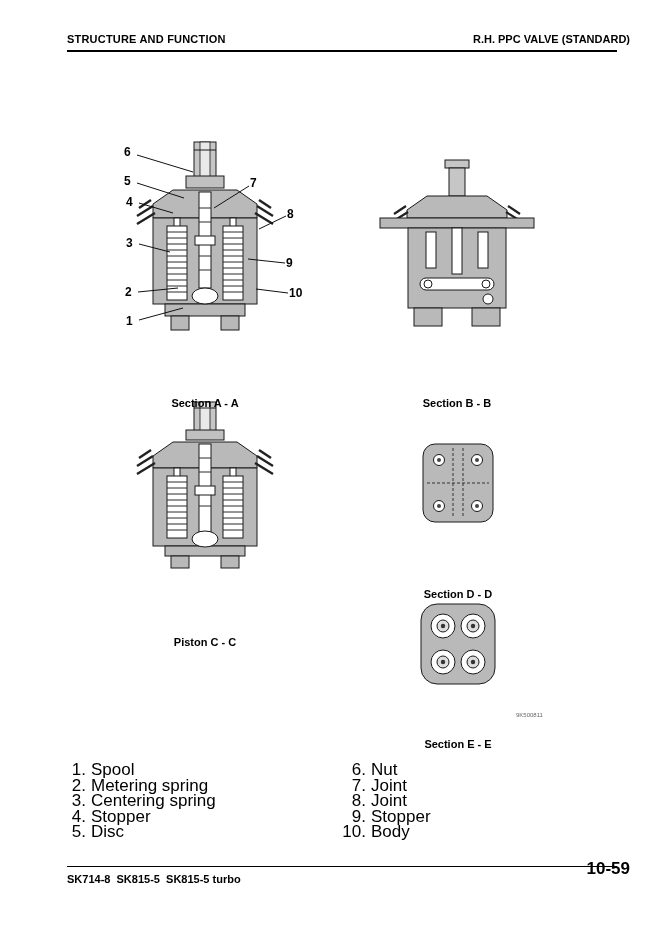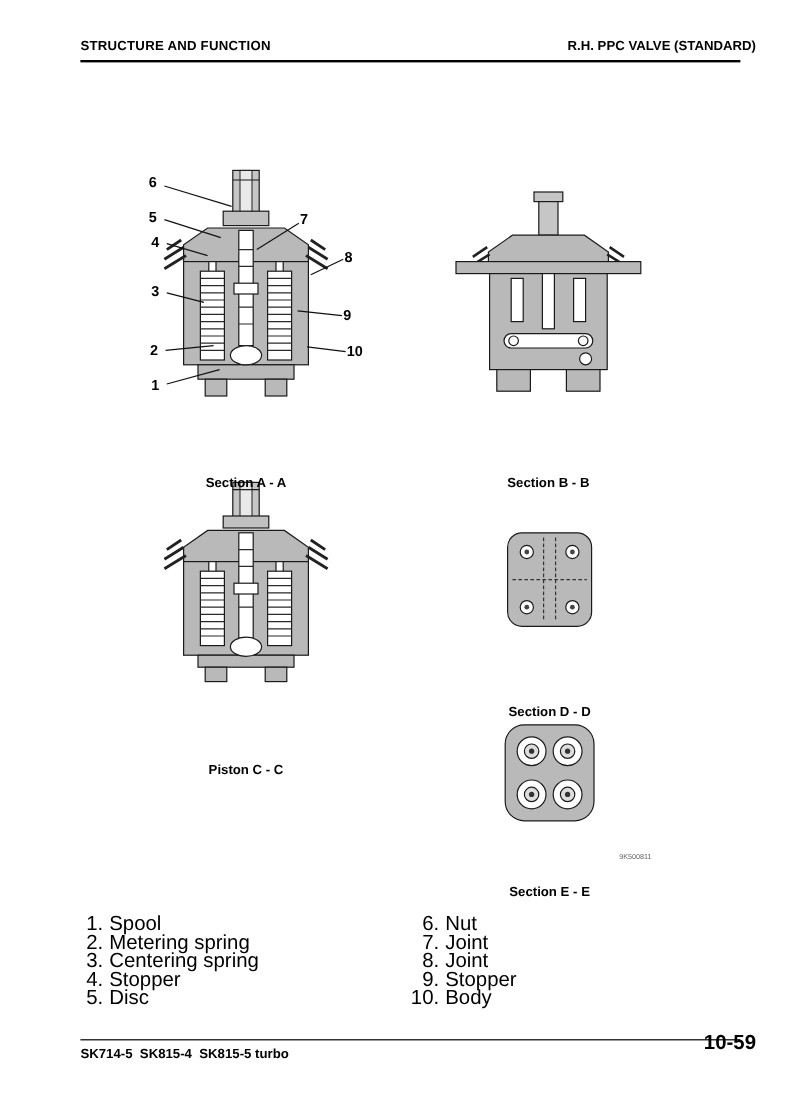--- a/index.html
+++ b/index.html
@@ -246,16 +246,16 @@
     <div class="parts-col parts-right">
       <div class="part-row"><span class="part-num">6.</span><span>Nut</span></div>
       <div class="part-row"><span class="part-num">7.</span><span>Joint</span></div>
       <div class="part-row"><span class="part-num">8.</span><span>Joint</span></div>
       <div class="part-row"><span class="part-num">9.</span><span>Stopper</span></div>
       <div class="part-row"><span class="part-num">10.</span><span>Body</span></div>
     </div>
   </div>
 
   <div class="ftr-rule"></div>
-  <div class="ftr-models">SK714-5  SK815-4  SK815-5 turbo</div>
+  <div class="ftr-models">SK714-8  SK815-5  SK815-5 turbo</div>
   <div class="ftr-page">10-59</div>
 
 </div>
 
 </body></html>

